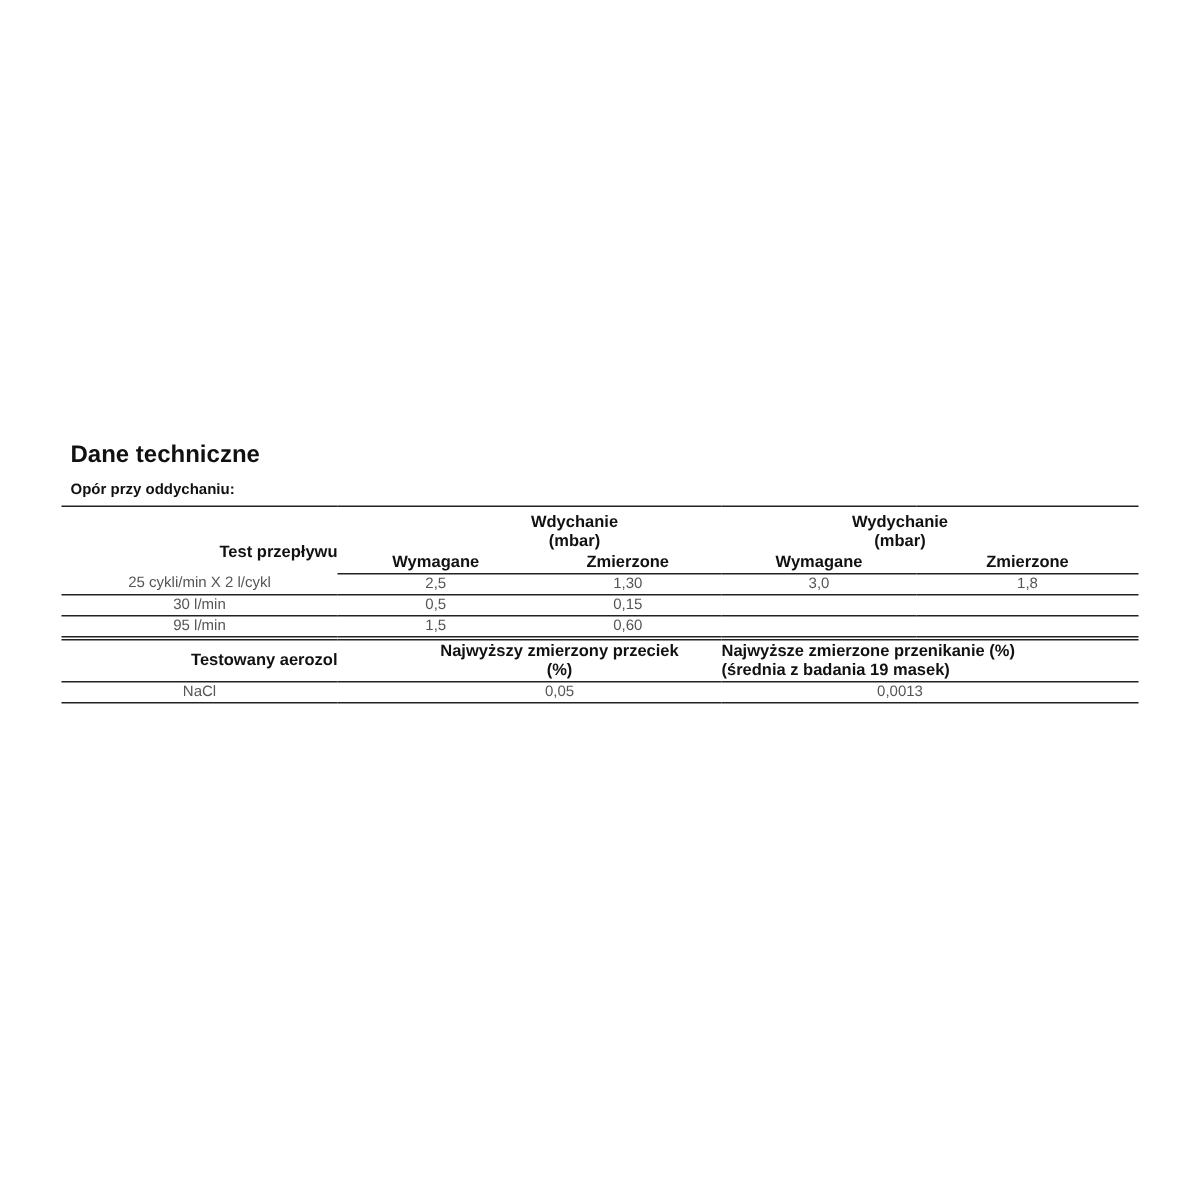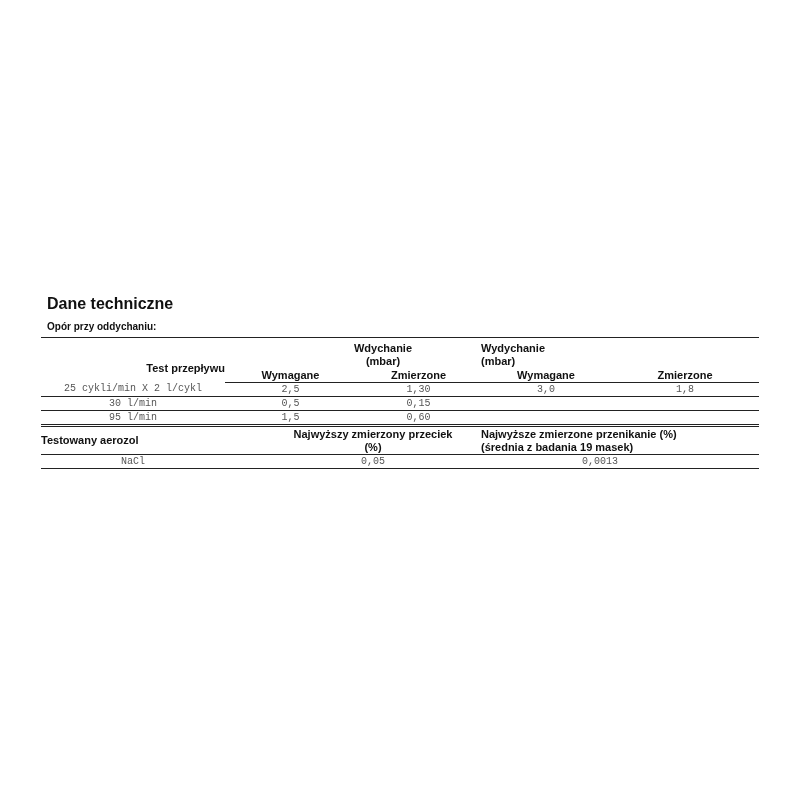--- a/index.html
+++ b/index.html
@@ -3,21 +3,21 @@
 <meta charset="utf-8">
 <style>
   html, body { margin: 0; padding: 0; background: #ffffff; }
   body { width: 800px; height: 800px; position: relative; overflow: hidden;
          font-family: "Liberation Sans", "DejaVu Sans", sans-serif; color: #111; }
   .doc { position: absolute; left: 41px; top: 292px; width: 718px; }
   .title { font-size: 16px; font-weight: bold; line-height: 24px; margin: 0 0 2px 6px; color:#111; }
   .subtitle { font-size: 10px; font-weight: bold; line-height: 18px; margin: 0 0 0 6px; color:#111; }
   table { border-collapse: collapse; width: 718px; table-layout: fixed; }
   th { font-size: 11px; font-weight: bold; color: #111; padding: 0; line-height: 13px; vertical-align: bottom; }
-  td { font-size: 10px; color: #555; text-align: center; padding: 0; line-height: 12px; height: 13px; border-bottom: 1.3px solid #222; font-family: Liberation Mono, monospace; }
+  td { font-size: 10px; color: #555; text-align: center; padding: 0; line-height: 12px; height: 13px; border-bottom: 1.3px solid #222; }
   .t1 { border-top: 1.5px solid #222; margin-top: 1px; }
   .t1 thead tr.last th { border-bottom: 1.5px solid #222; }
   .t2 { border-top: 1.5px solid #222; margin-top: 1px; }
   .t2 thead th { border-bottom: 1.5px solid #222; }
   .sec2 { margin-top: 14px; }
 </style>
 </head>
 <body>
 
 <div class="doc">
@@ -32,21 +32,21 @@
         <col style="width:130px">
         <col style="width:148px">
     </colgroup>
     <thead>
       <tr style="height:30px">
         <th rowspan="2" style="text-align:right; vertical-align:middle; padding-top:16px;">Test przepływu</th>
         <th colspan="2" style="text-align:center; padding-left:60px;">
           <div>Wdychanie</div>
           <div>(mbar)</div>
         </th>
-        <th colspan="2" style="text-align:left; padding-right:40px;margin-top:36px;">
+        <th colspan="2" style="text-align:center; padding-right:40px;margin-top:36px;">
           <div>Wydychanie</div>
           <div>(mbar)</div>
         </th>
       </tr>
       <tr class="last" style="height:15px">
         <th style="text-align:center">Wymagane</th>
         <th style="text-align:center">Zmierzone</th>
         <th style="text-align:center">Wymagane</th>
         <th style="text-align:center">Zmierzone</th>
       </tr>
@@ -78,21 +78,21 @@
 
 
   <table class="t2">
     <colgroup>
       <col style="width:184px">
         <col style="width:256px">
         <col style="width:278px">
     </colgroup>
     <thead>
       <tr style="height:28px">
-        <th style="text-align:left; vertical-align:middle;">Testowany aerozol</th>
+        <th style="text-align:right; vertical-align:middle;">Testowany aerozol</th>
         <th style="text-align:center; padding-left:40px;">
           <div>Najwyższy zmierzony przeciek</div>
           <div>(%)</div>
         </th>
         <th style="text-align:left; padding-right:40px;">
           <div>Najwyższe zmierzone przenikanie (%)</div>
           <div>(średnia z badania 19 masek)</div>
         </th>
       </tr>
     </thead>

